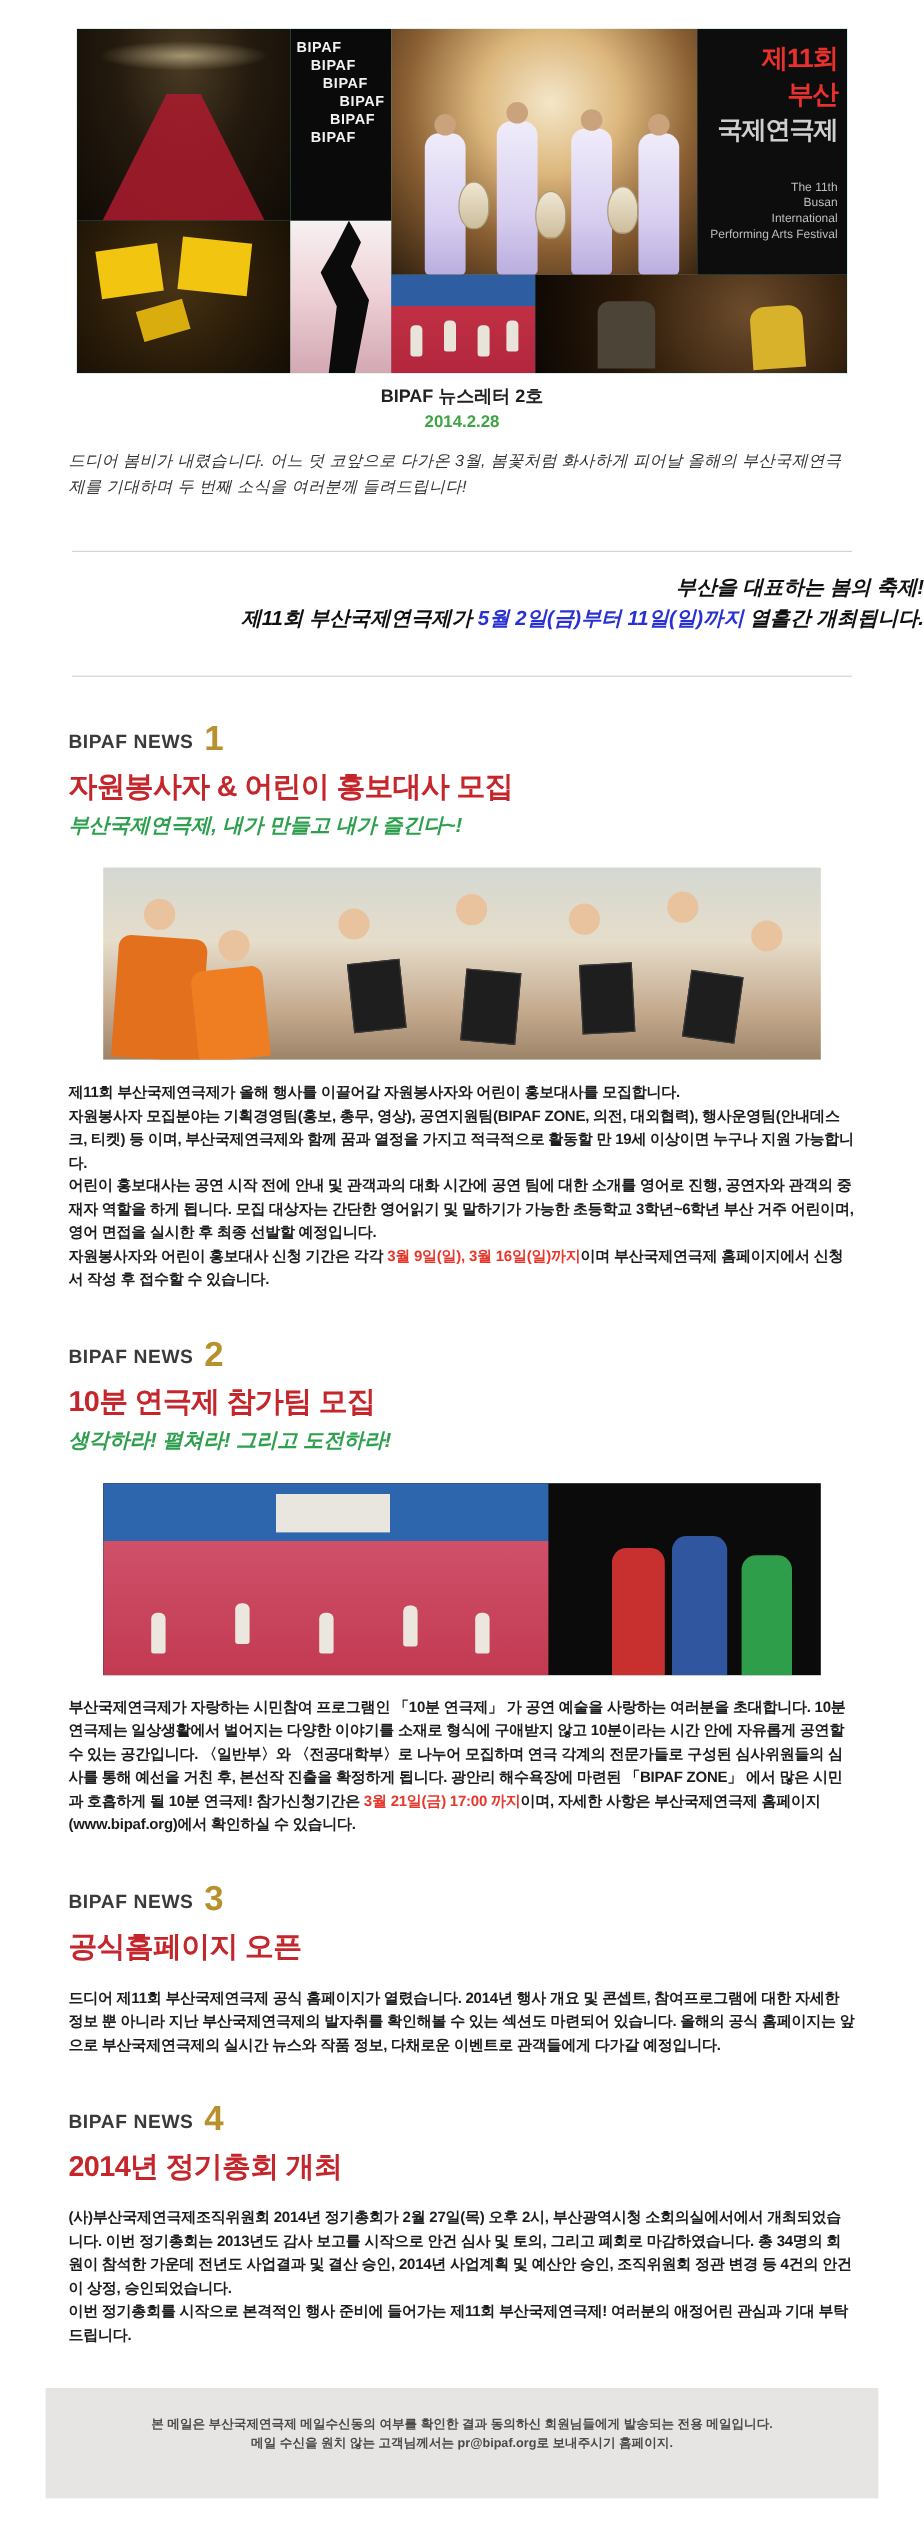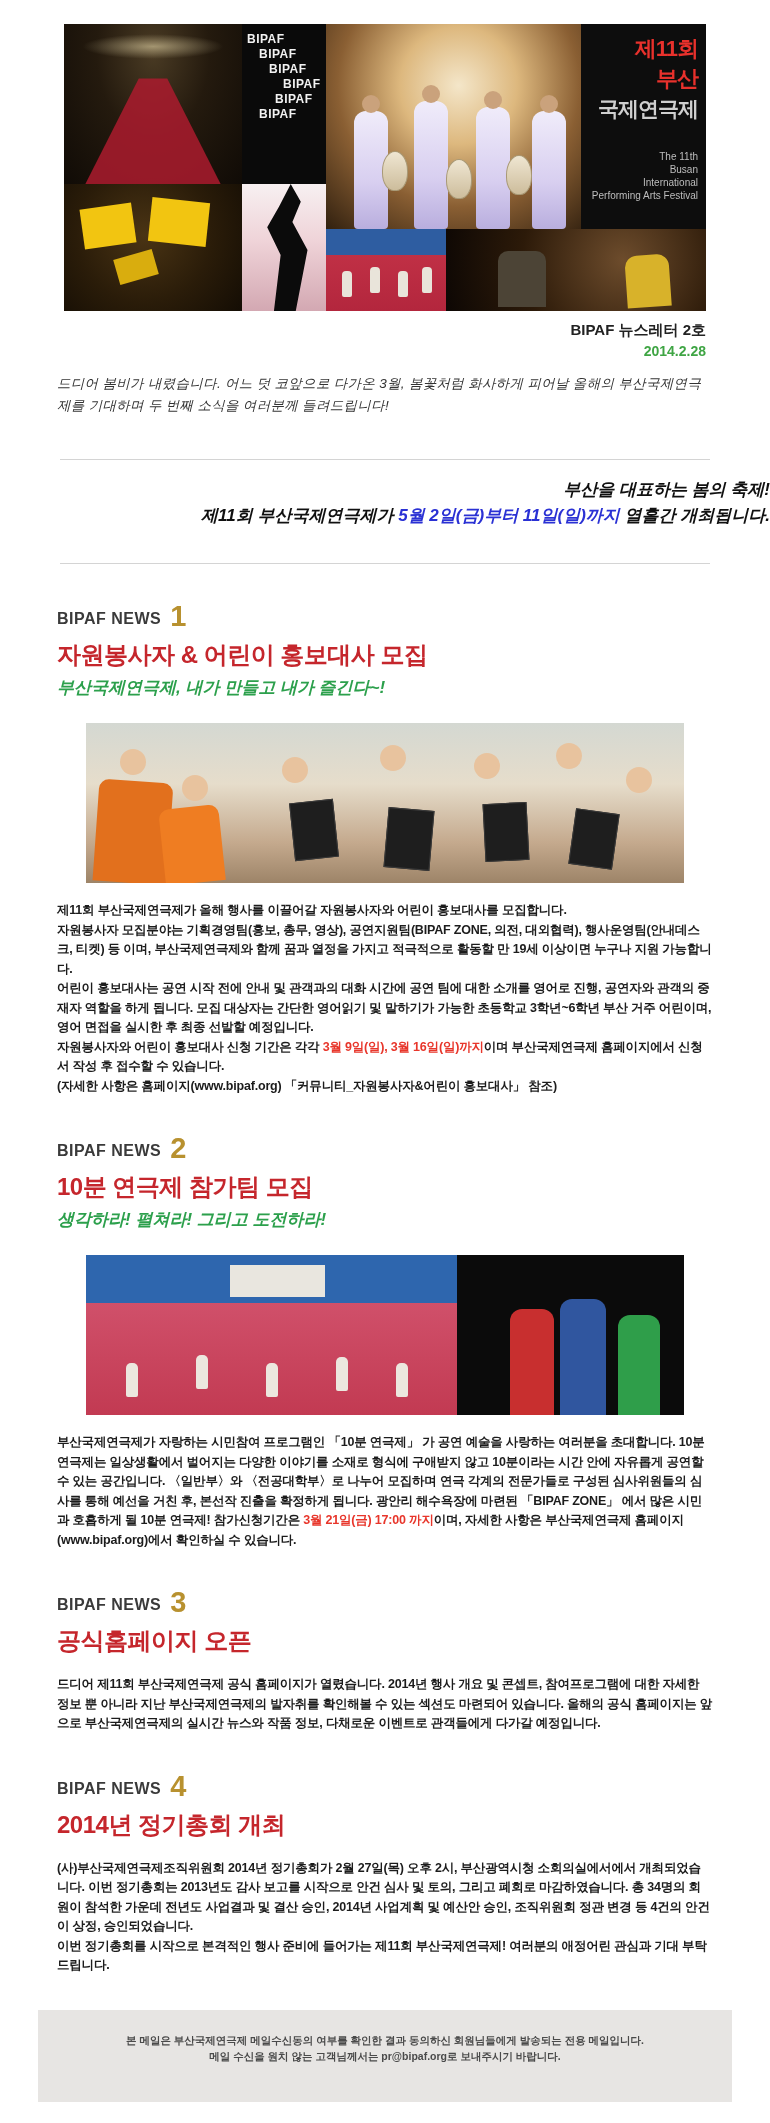--- a/index.html
+++ b/index.html
@@ -57,21 +57,21 @@
   .wd { position:absolute; bottom:14px; width:10px; height:26px; border-radius:4px 4px 2px 2px; background:#e9e4da; }
   .wd.w1{ left:16px; } .wd.w2{ left:44px; bottom:18px; } .wd.w3{ left:72px; } .wd.w4{ left:96px; bottom:18px; }
   .actors { left:382px; top:205px; width:260px; height:82px;
     background:radial-gradient(circle at 68% 38%, #6d4c2c 0%, #2c1a09 55%, #0d0704 100%); }
   .cardigan { position:absolute; right:36px; top:26px; width:44px; height:52px; border-radius:12px 12px 0 0;
     background:#d8b22a; transform:rotate(-4deg); }
   .coat { position:absolute; left:52px; top:22px; width:48px; height:56px; border-radius:10px 10px 0 0;
     background:#4c4436; }
 
   
-  .nlmeta { width:642px; margin:10px auto 14px auto; text-align:right; }
+  .nlmeta { width:642px; margin:10px auto 14px auto; text-align:center; }
   .nl-label { font-size:15px; font-weight:700; color:#222; }
   .nl-date { font-size:14px; font-weight:700; color:#3fa544; margin-top:3px; }
 
   
   .greeting { margin:10px 57px 0 57px; font-family:Liberation Sans, sans-serif; font-style:italic;
     font-size:13.5px; line-height:22px; color:#333; letter-spacing:.3px; }
 
   .div { border:none; border-top:1px solid #d4d4d4; width:650px; margin:42px auto 0 auto; }
   .div.d2 { margin-top:34px; }
 
@@ -212,21 +212,20 @@
       <div class="brochure b1"></div>
       <div class="brochure b2"></div>
       <div class="brochure b3"></div>
       <div class="brochure b4"></div>
     </div>
     <div class="nbody">
       <div>제11회 부산국제연극제가 올해 행사를 이끌어갈 자원봉사자와 어린이 홍보대사를 모집합니다.</div>
       <div>자원봉사자 모집분야는 기획경영팀(홍보, 총무, 영상), 공연지원팀(BIPAF ZONE, 의전, 대외협력), 행사운영팀(안내데스크, 티켓) 등 이며, 부산국제연극제와 함께 꿈과 열정을 가지고 적극적으로 활동할 만 19세 이상이면 누구나 지원 가능합니다.</div>
       <div>어린이 홍보대사는 공연 시작 전에 안내 및 관객과의 대화 시간에 공연 팀에 대한 소개를 영어로 진행, 공연자와 관객의 중재자 역할을 하게 됩니다. 모집 대상자는 간단한 영어읽기 및 말하기가 가능한 초등학교 3학년~6학년 부산 거주 어린이며, 영어 면접을 실시한 후 최종 선발할 예정입니다.</div>
       <div><span>자원봉사자와 어린이 홍보대사 신청 기간은 각각 </span><span class="redhl">3월 9일(일), 3월 16일(일)까지</span><span>이며 부산국제연극제 홈페이지에서 신청서 작성 후 접수할 수 있습니다.</span></div>
-      <div>(자세한 사항은 홈페이지(www.bipaf.org) 「커뮤니티_자원봉사자&amp;어린이 홍보대사」 참조)</div>
     </div>
   </section>
 
   <section class="news">
     <div class="nlabel"><span class="nl-txt">BIPAF NEWS</span><span class="nl-num">2</span></div>
     <h2 class="ntitle">10분 연극제 참가팀 모집</h2>
     <h3 class="nsub">생각하라! 펼쳐라! 그리고 도전하라!</h3>
     <div class="photo photo2">
       <div class="stage2"></div>
       <div class="banner"></div>
@@ -256,18 +255,18 @@
     <div class="nlabel"><span class="nl-txt">BIPAF NEWS</span><span class="nl-num">4</span></div>
     <h2 class="ntitle">2014년 정기총회 개최</h2>
     <div class="nbody">
       <div>(사)부산국제연극제조직위원회 2014년 정기총회가 2월 27일(목) 오후 2시, 부산광역시청 소회의실에서에서 개최되었습니다. 이번 정기총회는 2013년도 감사 보고를 시작으로 안건 심사 및 토의, 그리고 폐회로 마감하였습니다. 총 34명의 회원이 참석한 가운데 전년도 사업결과 및 결산 승인, 2014년 사업계획 및 예산안 승인, 조직위원회 정관 변경 등 4건의 안건이 상정, 승인되었습니다.</div>
       <div>이번 정기총회를 시작으로 본격적인 행사 준비에 들어가는 제11회 부산국제연극제! 여러분의 애정어린 관심과 기대 부탁드립니다.</div>
     </div>
   </section>
 
   <footer class="ftr">
     <div class="f-ko">본 메일은 부산국제연극제 메일수신동의 여부를 확인한 결과 동의하신 회원님들에게 발송되는 전용 메일입니다.</div>
-    <div class="f-ko"><span>메일 수신을 원치 않는 고객님께서는 </span><span>pr@bipaf.org</span><span>로 보내주시기 바랍니다.</span></div>
+    <div class="f-ko"><span>메일 수신을 원치 않는 고객님께서는 </span><span>pr@bipaf.org</span><span>로 보내주시기 홈페이지.</span></div>
     <div class="f-gap"></div>
 
   </footer>
 
 </div>
 
 </body></html>

